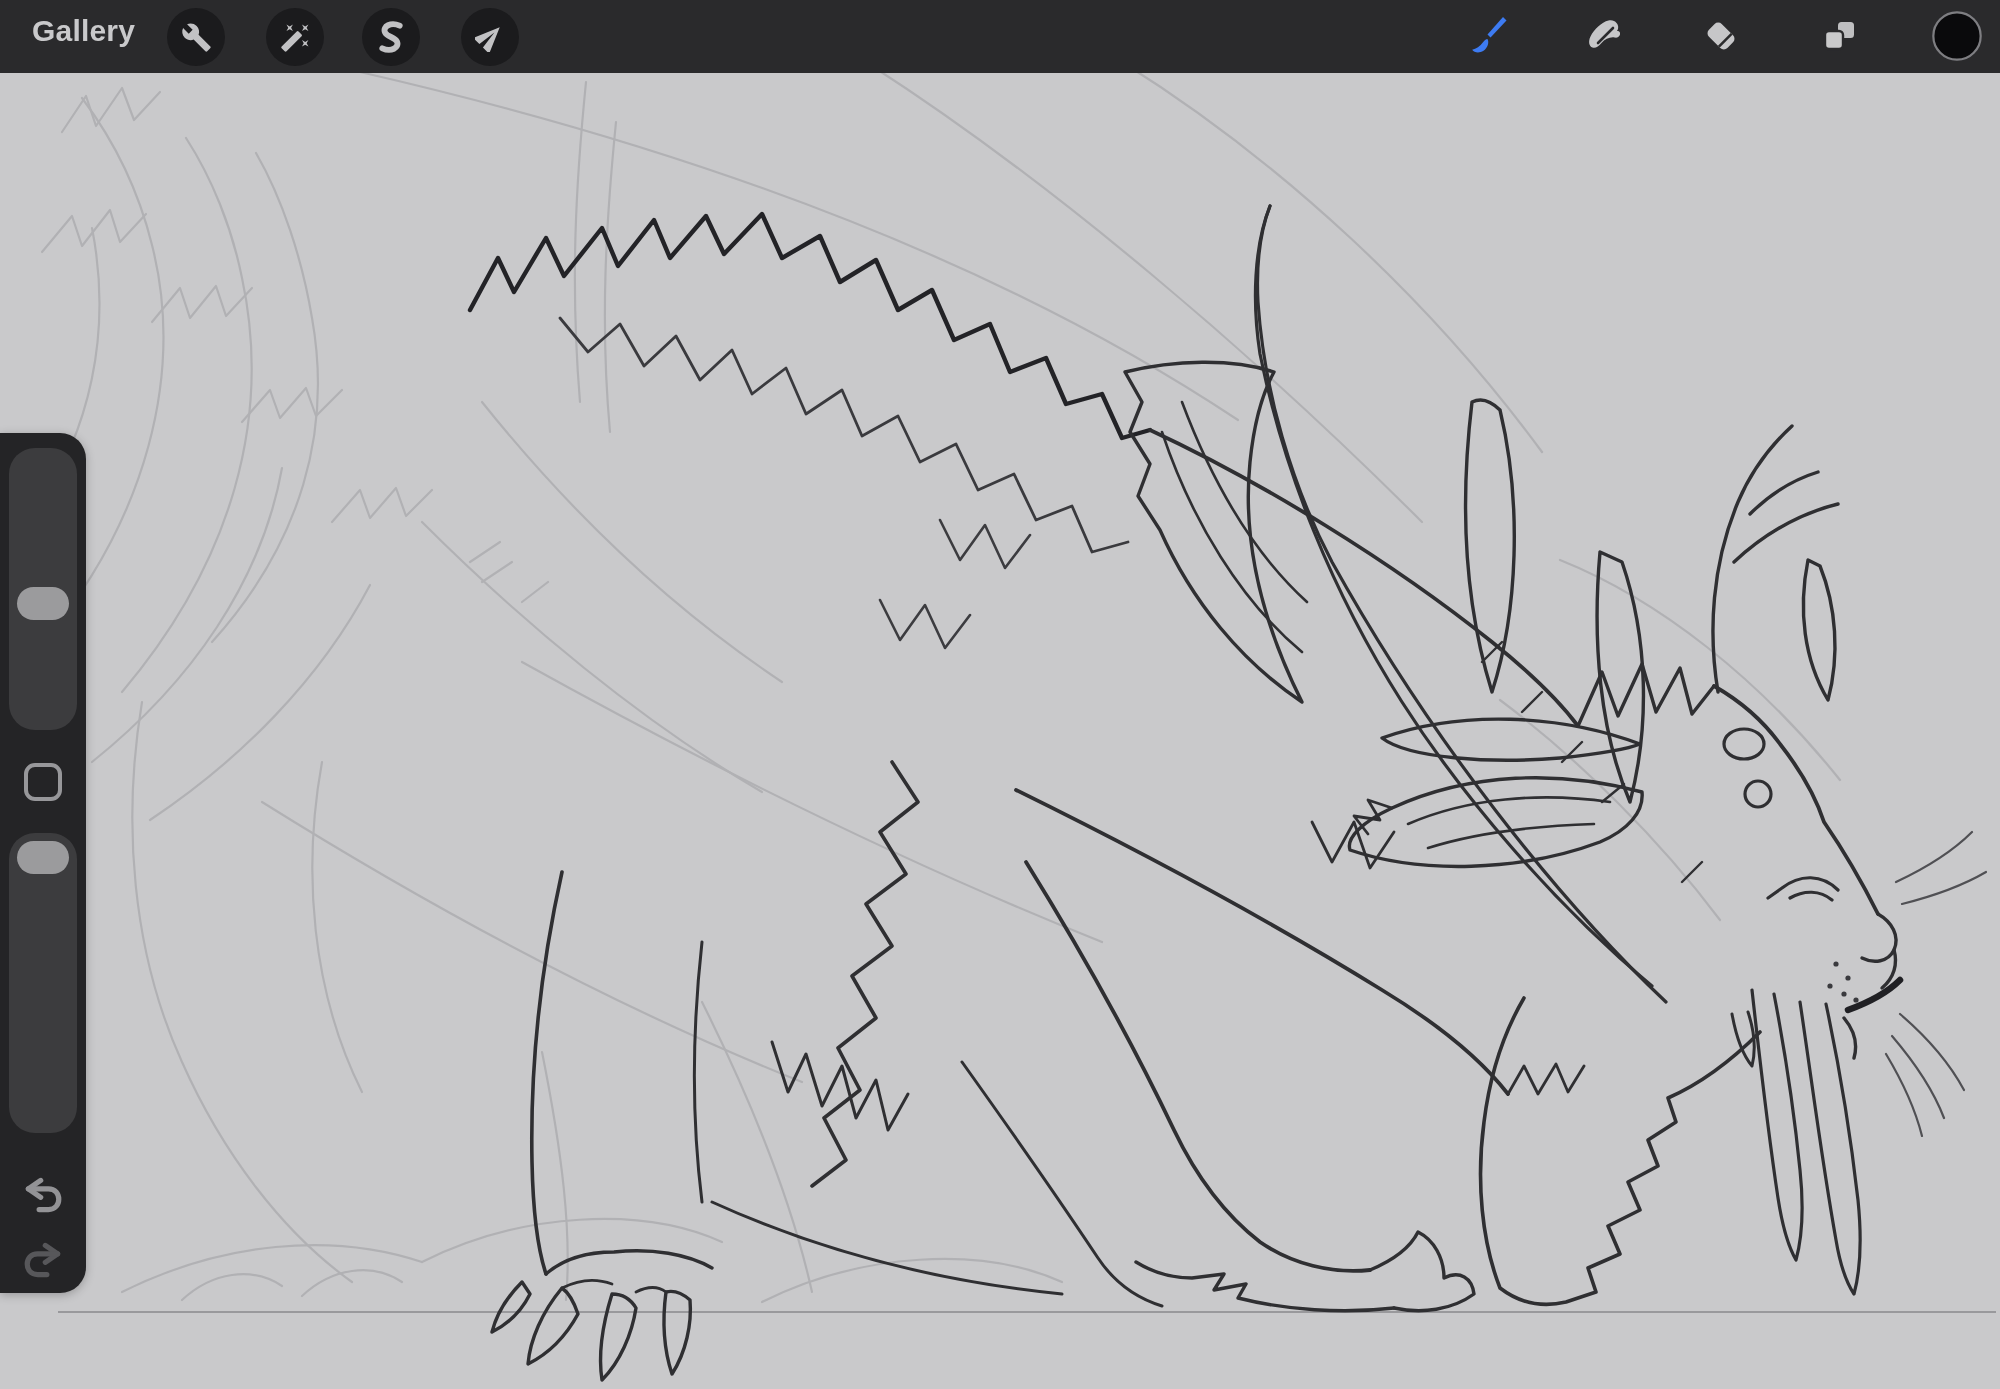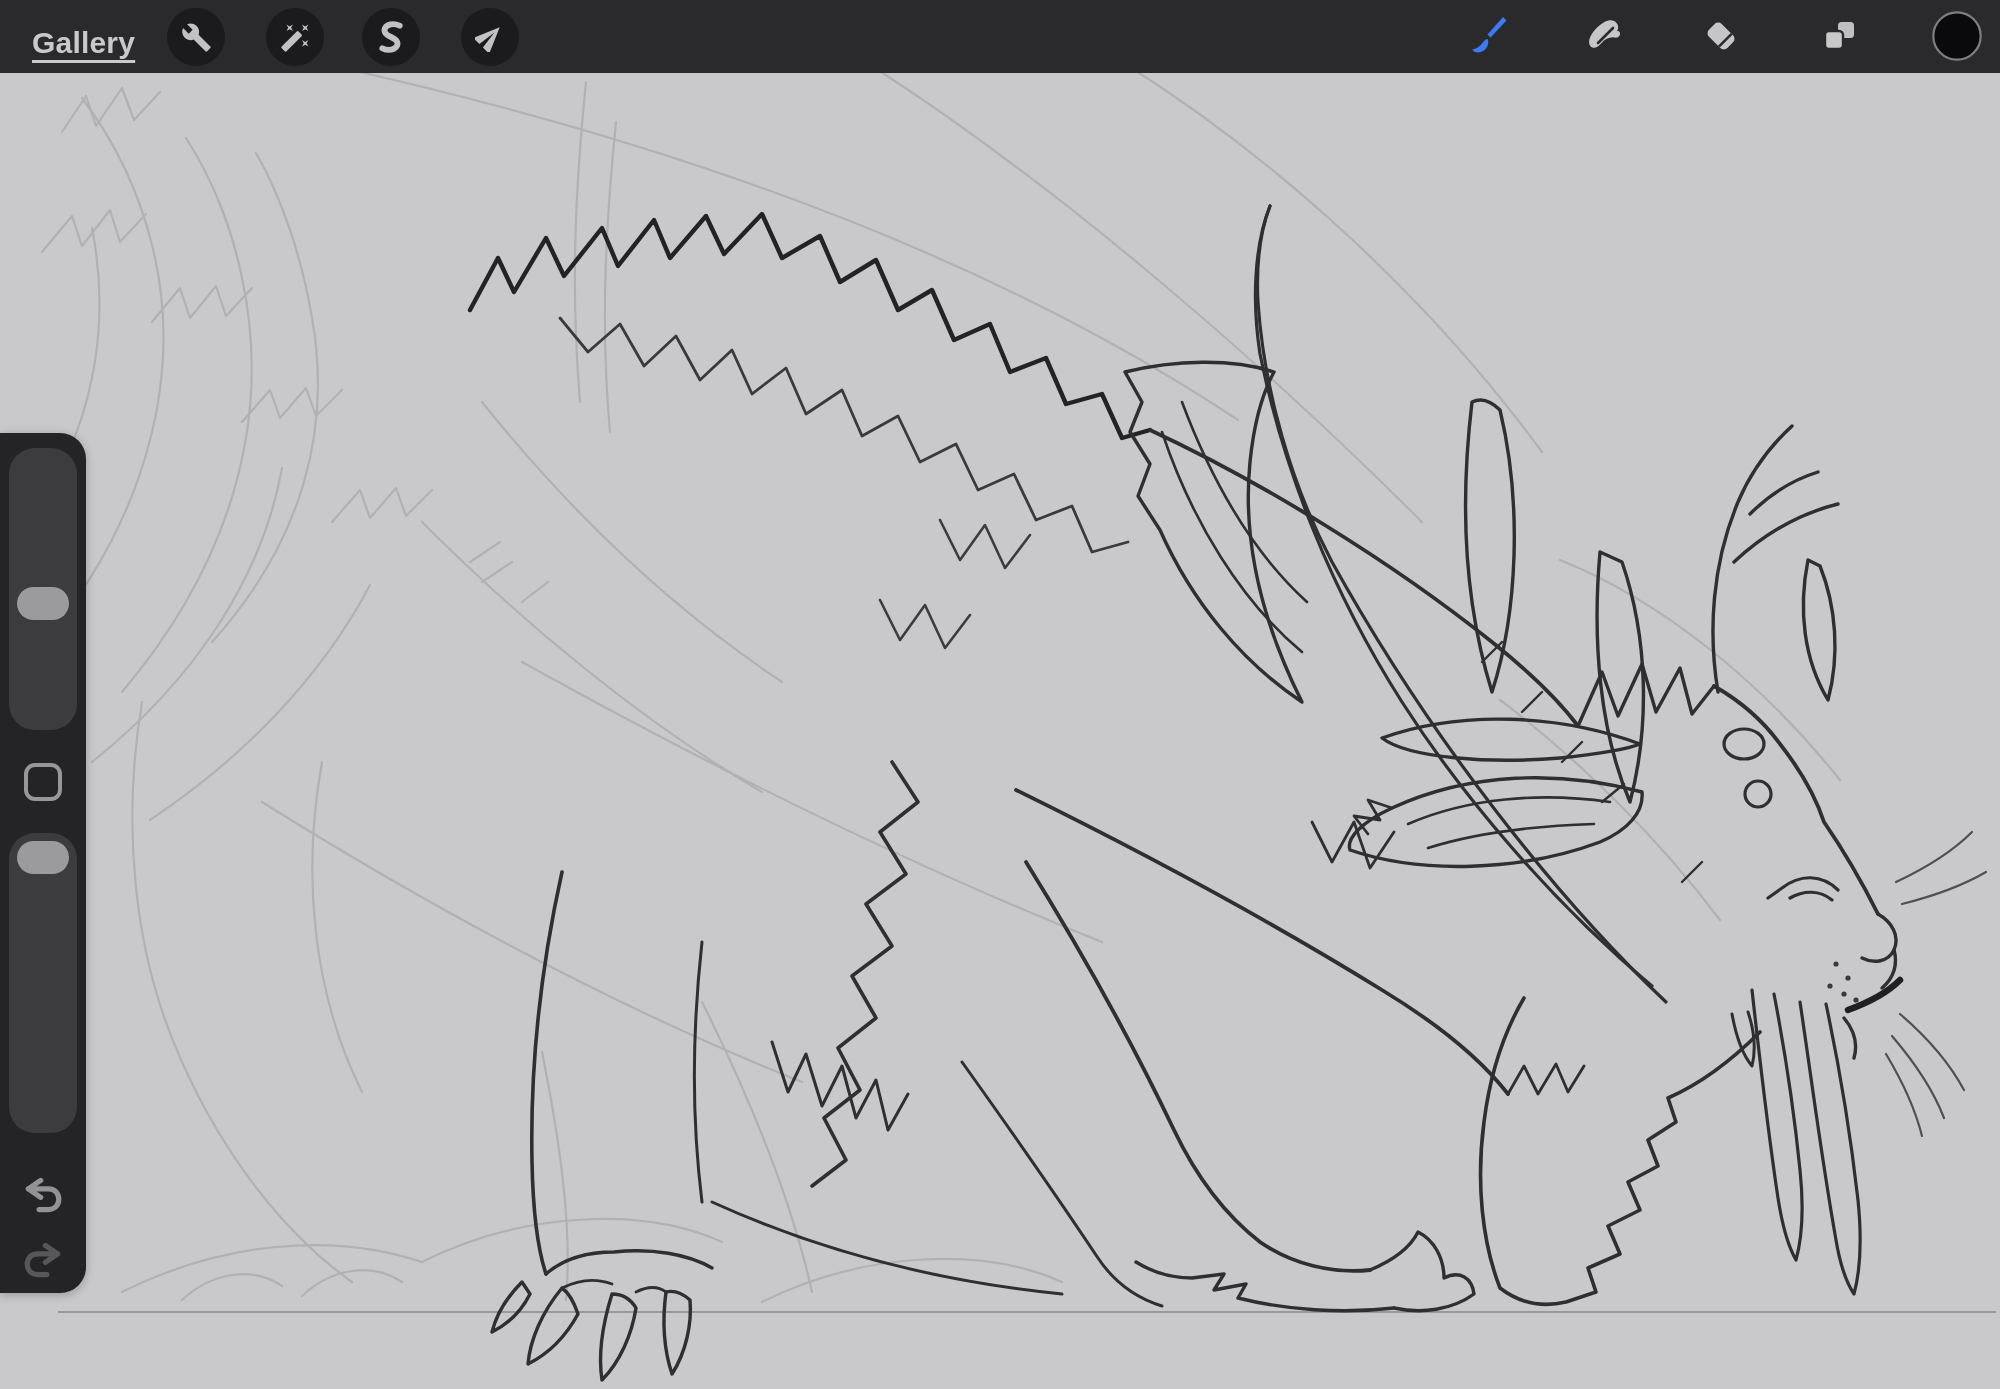--- a/index.html
+++ b/index.html
@@ -13,23 +13,23 @@
   html,body{width:2000px;height:1389px;overflow:hidden;background:var(--canvas-bg);
     font-family:"Liberation Sans","DejaVu Sans",sans-serif;}
   .stage{position:relative;width:2000px;height:1389px;}
 
   
   .canvas{position:absolute;inset:0;background:var(--canvas-bg);}
   .canvas svg{position:absolute;top:0;left:0;}
 
   
   .topbar{position:absolute;top:0;left:0;width:2000px;height:73px;background:var(--toolbar-bg);z-index:30;}
-  .gallery{position:absolute;left:32px;top:12px;height:61px;display:flex;align-items:center;
+  .gallery{position:absolute;left:32px;top:0;height:61px;display:flex;align-items:center;
     color:#c9c9cb;font-size:30px;font-weight:700;letter-spacing:.2px;
-    text-decoration:underline;text-decoration-thickness:2.5px;text-underline-offset:7px;cursor:pointer;}
+    text-decoration-thickness:2.5px;text-underline-offset:7px;cursor:pointer;}
   .circle-btn{position:absolute;top:8px;width:58px;height:58px;border-radius:50%;
     background:#1b1b1d;display:flex;align-items:center;justify-content:center;cursor:pointer;}
   .flat-btn{position:absolute;top:10px;width:52px;height:52px;display:flex;align-items:center;justify-content:center;cursor:pointer;}
   .icon-gray{fill:#c2c2c4;}
   .stroke-gray{stroke:#c2c2c4;}
 
   
   .sidebar{position:absolute;left:0;top:433px;width:86px;height:860px;background:var(--sidebar-bg);
     border-radius:0 26px 26px 0;z-index:20;box-shadow:0 2px 10px rgba(0,0,0,.25);}
   .slider{position:absolute;left:9px;width:68px;border-radius:26px;background:#3c3c3e;}

